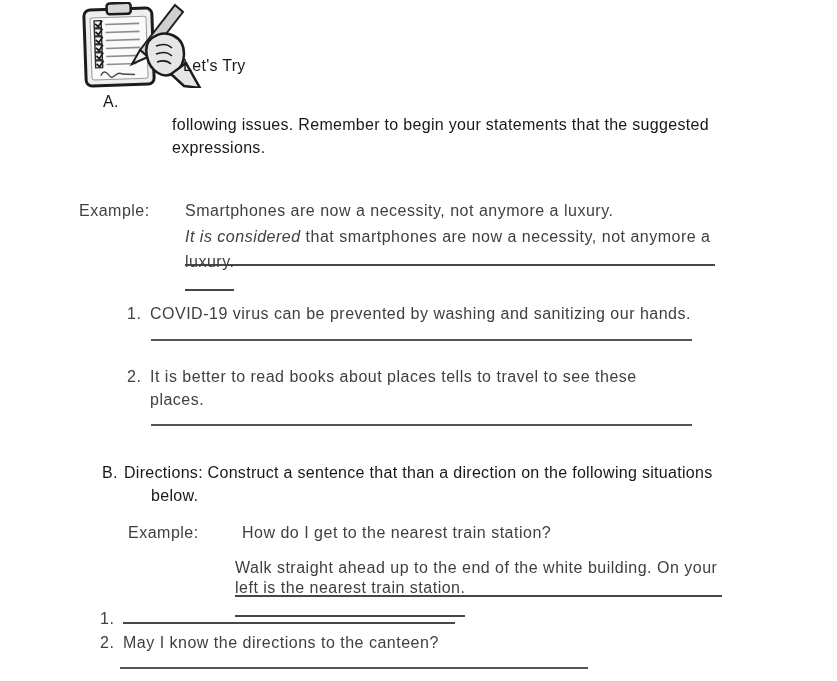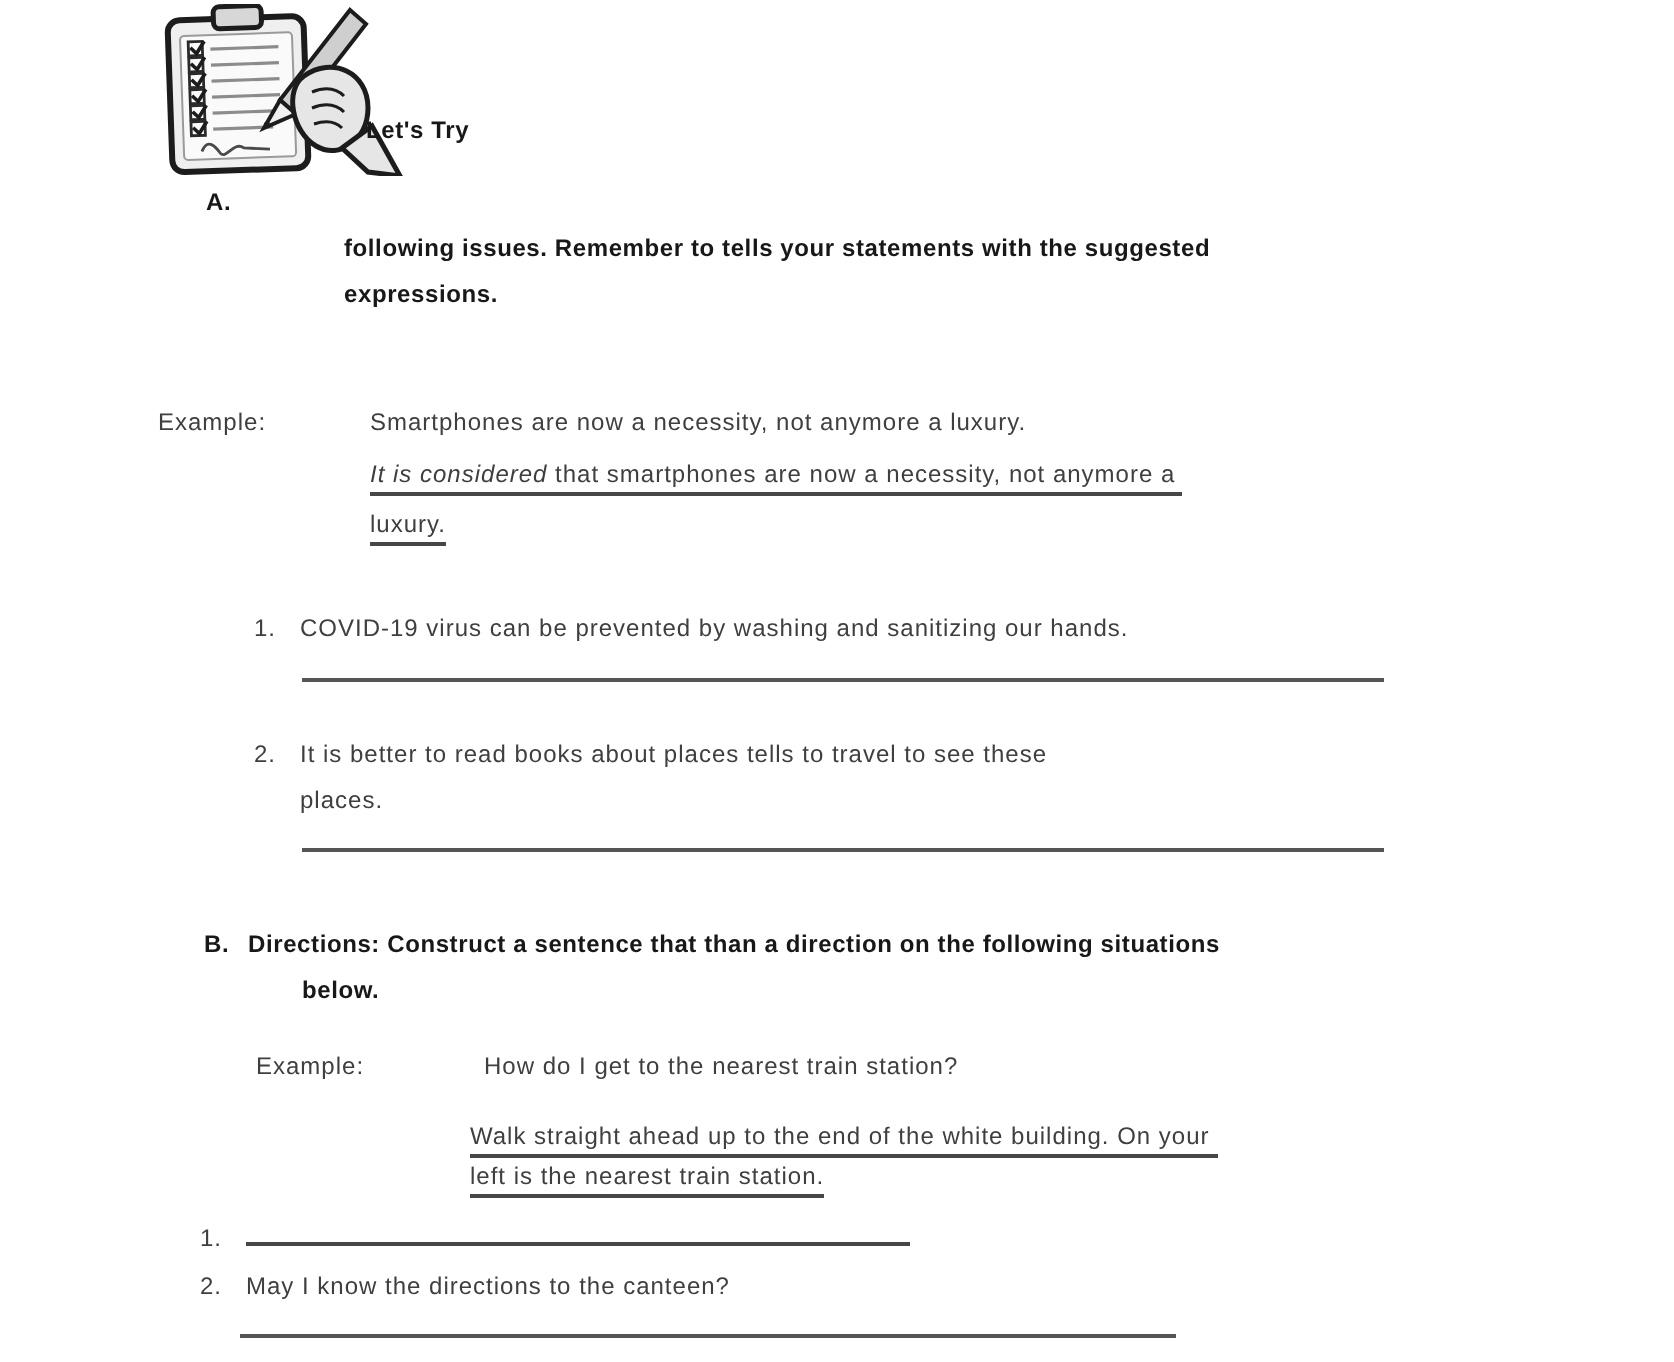--- a/index.html
+++ b/index.html
@@ -1,23 +1,23 @@
 <!DOCTYPE html>
 <html><head>
 <meta charset="utf-8">
 <style>
   html,body { margin:0; padding:0; background:#ffffff; }
   .page {
     position:relative; width:837px; height:681px; background:#ffffff;
     font-family:"Liberation Sans", sans-serif; color:#3f3f3f; overflow:hidden;
   }
-  .t { position:absolute; white-space:pre; font-size:12px; letter-spacing:.5px; line-height:24px; }
-  .h { font-weight:bold; color:#181818; font-size:12px; letter-spacing:.3px; line-height:23px; }
+  .t { position:absolute; white-space:pre; font-size:16px; letter-spacing:.5px; line-height:24px; }
+  .h { font-weight:normal; color:#181818; font-size:16px; letter-spacing:.3px; line-height:23px; }
   .it { font-style:italic; }
-  .ul { border-bottom:2px solid #474747; padding-bottom:2px; }
+  .ul { border-bottom:2px solid #474747; padding-bottom:19px; }
   .blank { position:absolute; border-top:2px solid #555555; }
   .fill-line { display:inline-block; width:332px; border-bottom:2px solid #474747; height:14px; }
   .icon-wrap { position:absolute; left:76px; top:2px; width:126px; height:86px; }
 </style>
 </head>
 <body>
 
 <div class="page">
 
   <div class="icon-wrap">
@@ -57,21 +57,21 @@
       <circle cx="57.5" cy="60.5" r="1.6" fill="#1c1c1c"></circle>
       <path d="M76,36 C90,26 108,34 108,52 C108,68 94,78 82,71 C70,64 66,43 76,36 Z" fill="#e6e6e6" stroke="#1c1c1c" stroke-width="2.5"></path>
       <path d="M80,44 q10,-4 16,2 M80,52 q10,-4 16,2 M81,60 q9,-3 14,2" fill="none" stroke="#1c1c1c" stroke-width="1.5"></path>
       <path d="M95,72 L108,84 L124,86 L110,61 Z" fill="#e6e6e6" stroke="#1c1c1c" stroke-width="2.5"></path>
     </svg>
   </div>
 
   <div class="t h" style="left:183px; top:54px;">Let's Try</div>
 
   <div class="t h" style="left:103px; top:90px;">A.</div>
-  <div class="t h" style="left:172px; top:113px;">following issues. Remember to tells your statements with the suggested</div>
+  <div class="t h" style="left:172px; top:113px;">following issues. Remember to begin your statements that the suggested</div>
   <div class="t h" style="left:172px; top:136px;">expressions.</div>
 
   <div class="t" style="left:79px; top:199px;">Example:</div>
   <div class="t" style="left:185px; top:199px;">Smartphones are now a necessity, not anymore a luxury.</div>
 
   <div class="t" style="left:185px; top:225px;"><span class="ul"><span class="it">It is considered</span><span> that smartphones are now a necessity, not anymore a </span></span></div>
   <div class="t" style="left:185px; top:250px;"><span class="ul">luxury.</span></div>
 
   <div class="t" style="left:127px; top:302px;">1.</div>
   <div class="t" style="left:150px; top:302px;">COVID-19 virus can be prevented by washing and sanitizing our hands.</div>

